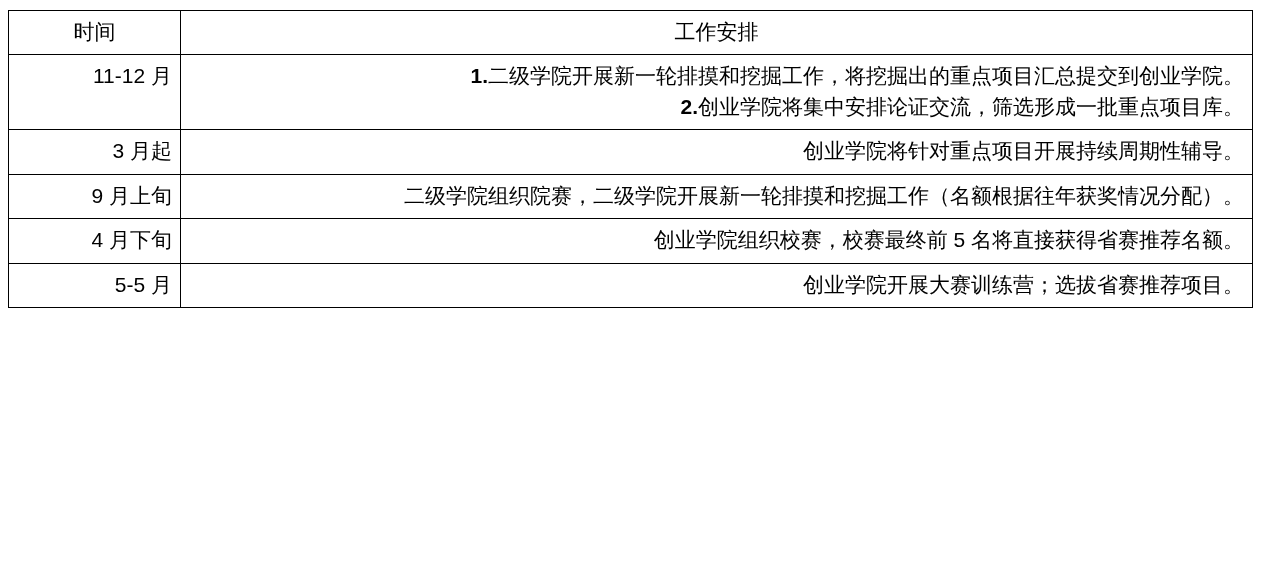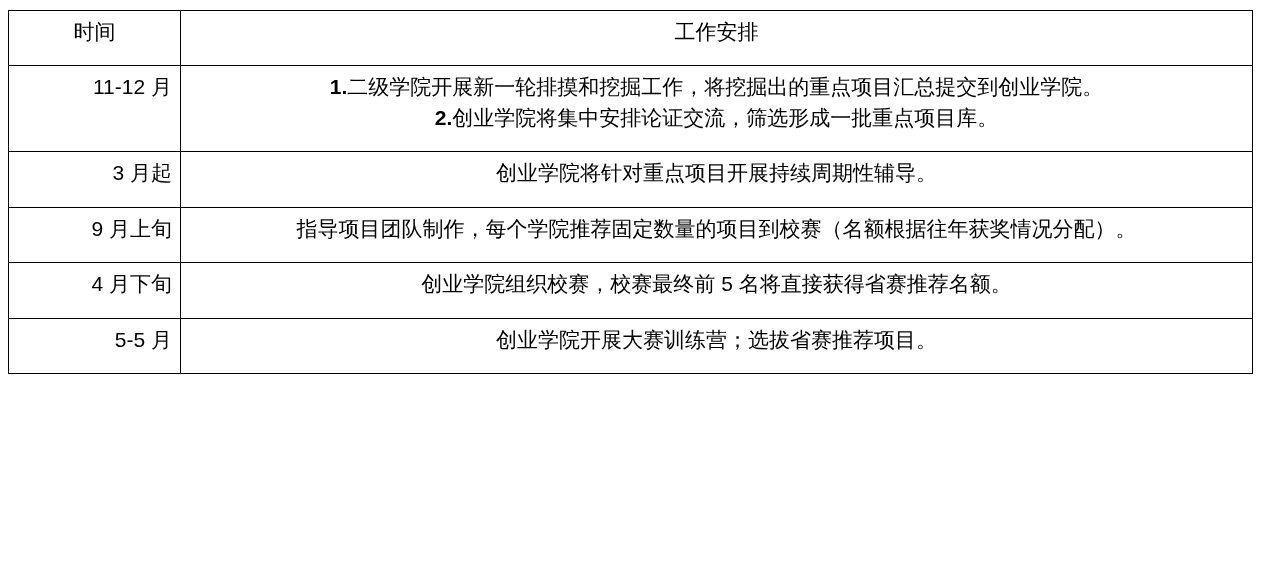--- a/index.html
+++ b/index.html
@@ -23,41 +23,41 @@
   table.schedule {
     border-collapse: collapse;
     width: 1245px;
     table-layout: fixed;
     margin: 0;
   }
   table.schedule td,
   table.schedule th {
     border: 1px solid #000000;
     vertical-align: top;
-    padding: 6px 8px 18px 8px;
+    padding: 6px 8px 7px 8px;
     font-size: 21px;
     line-height: 1.45;
     font-weight: normal;
     margin-top: 37px;
   }
   col.col-time { width: 172px; }
   col.col-task { width: auto; }
 
   .head-cell {
     text-align: center;
     font-size: 21px;
     padding-top: 4px;
     padding-bottom: 5px;
   }
   .time-cell {
     text-align: right;
     white-space: nowrap;
   }
   .task-cell {
-    text-align: center;
+    text-align: right;
   }
   .task-line {
     display: block;
   }
   .bold-lead {
     font-weight: bold;
   }
   
   .time-strong {
     font-weight: bold;
@@ -88,21 +88,21 @@
         </tr>
         <tr>
           <td class="time-cell">3 月起</td>
           <td class="task-cell">
             <span class="task-line"><span>创业学院将针对重点项目开展持续周期性辅导。</span></span>
           </td>
         </tr>
         <tr>
           <td class="time-cell">9 月上旬</td>
           <td class="task-cell">
-            <span class="task-line"><span>指导项目团队制作，每个学院推荐固定数量的项目到校赛（名额根据往年获奖情况分配）。</span></span>
+            <span class="task-line"><span>二级学院组织院赛，二级学院开展新一轮排摸和挖掘工作（名额根据往年获奖情况分配）。</span></span>
           </td>
         </tr>
         <tr>
           <td class="time-cell">4 月下旬</td>
           <td class="task-cell">
             <span class="task-line"><span>创业学院组织校赛，校赛最终前 5 名将直接获得省赛推荐名额。</span></span>
           </td>
         </tr>
         <tr>
           <td class="time-cell time-strong">5-5 月</td>

